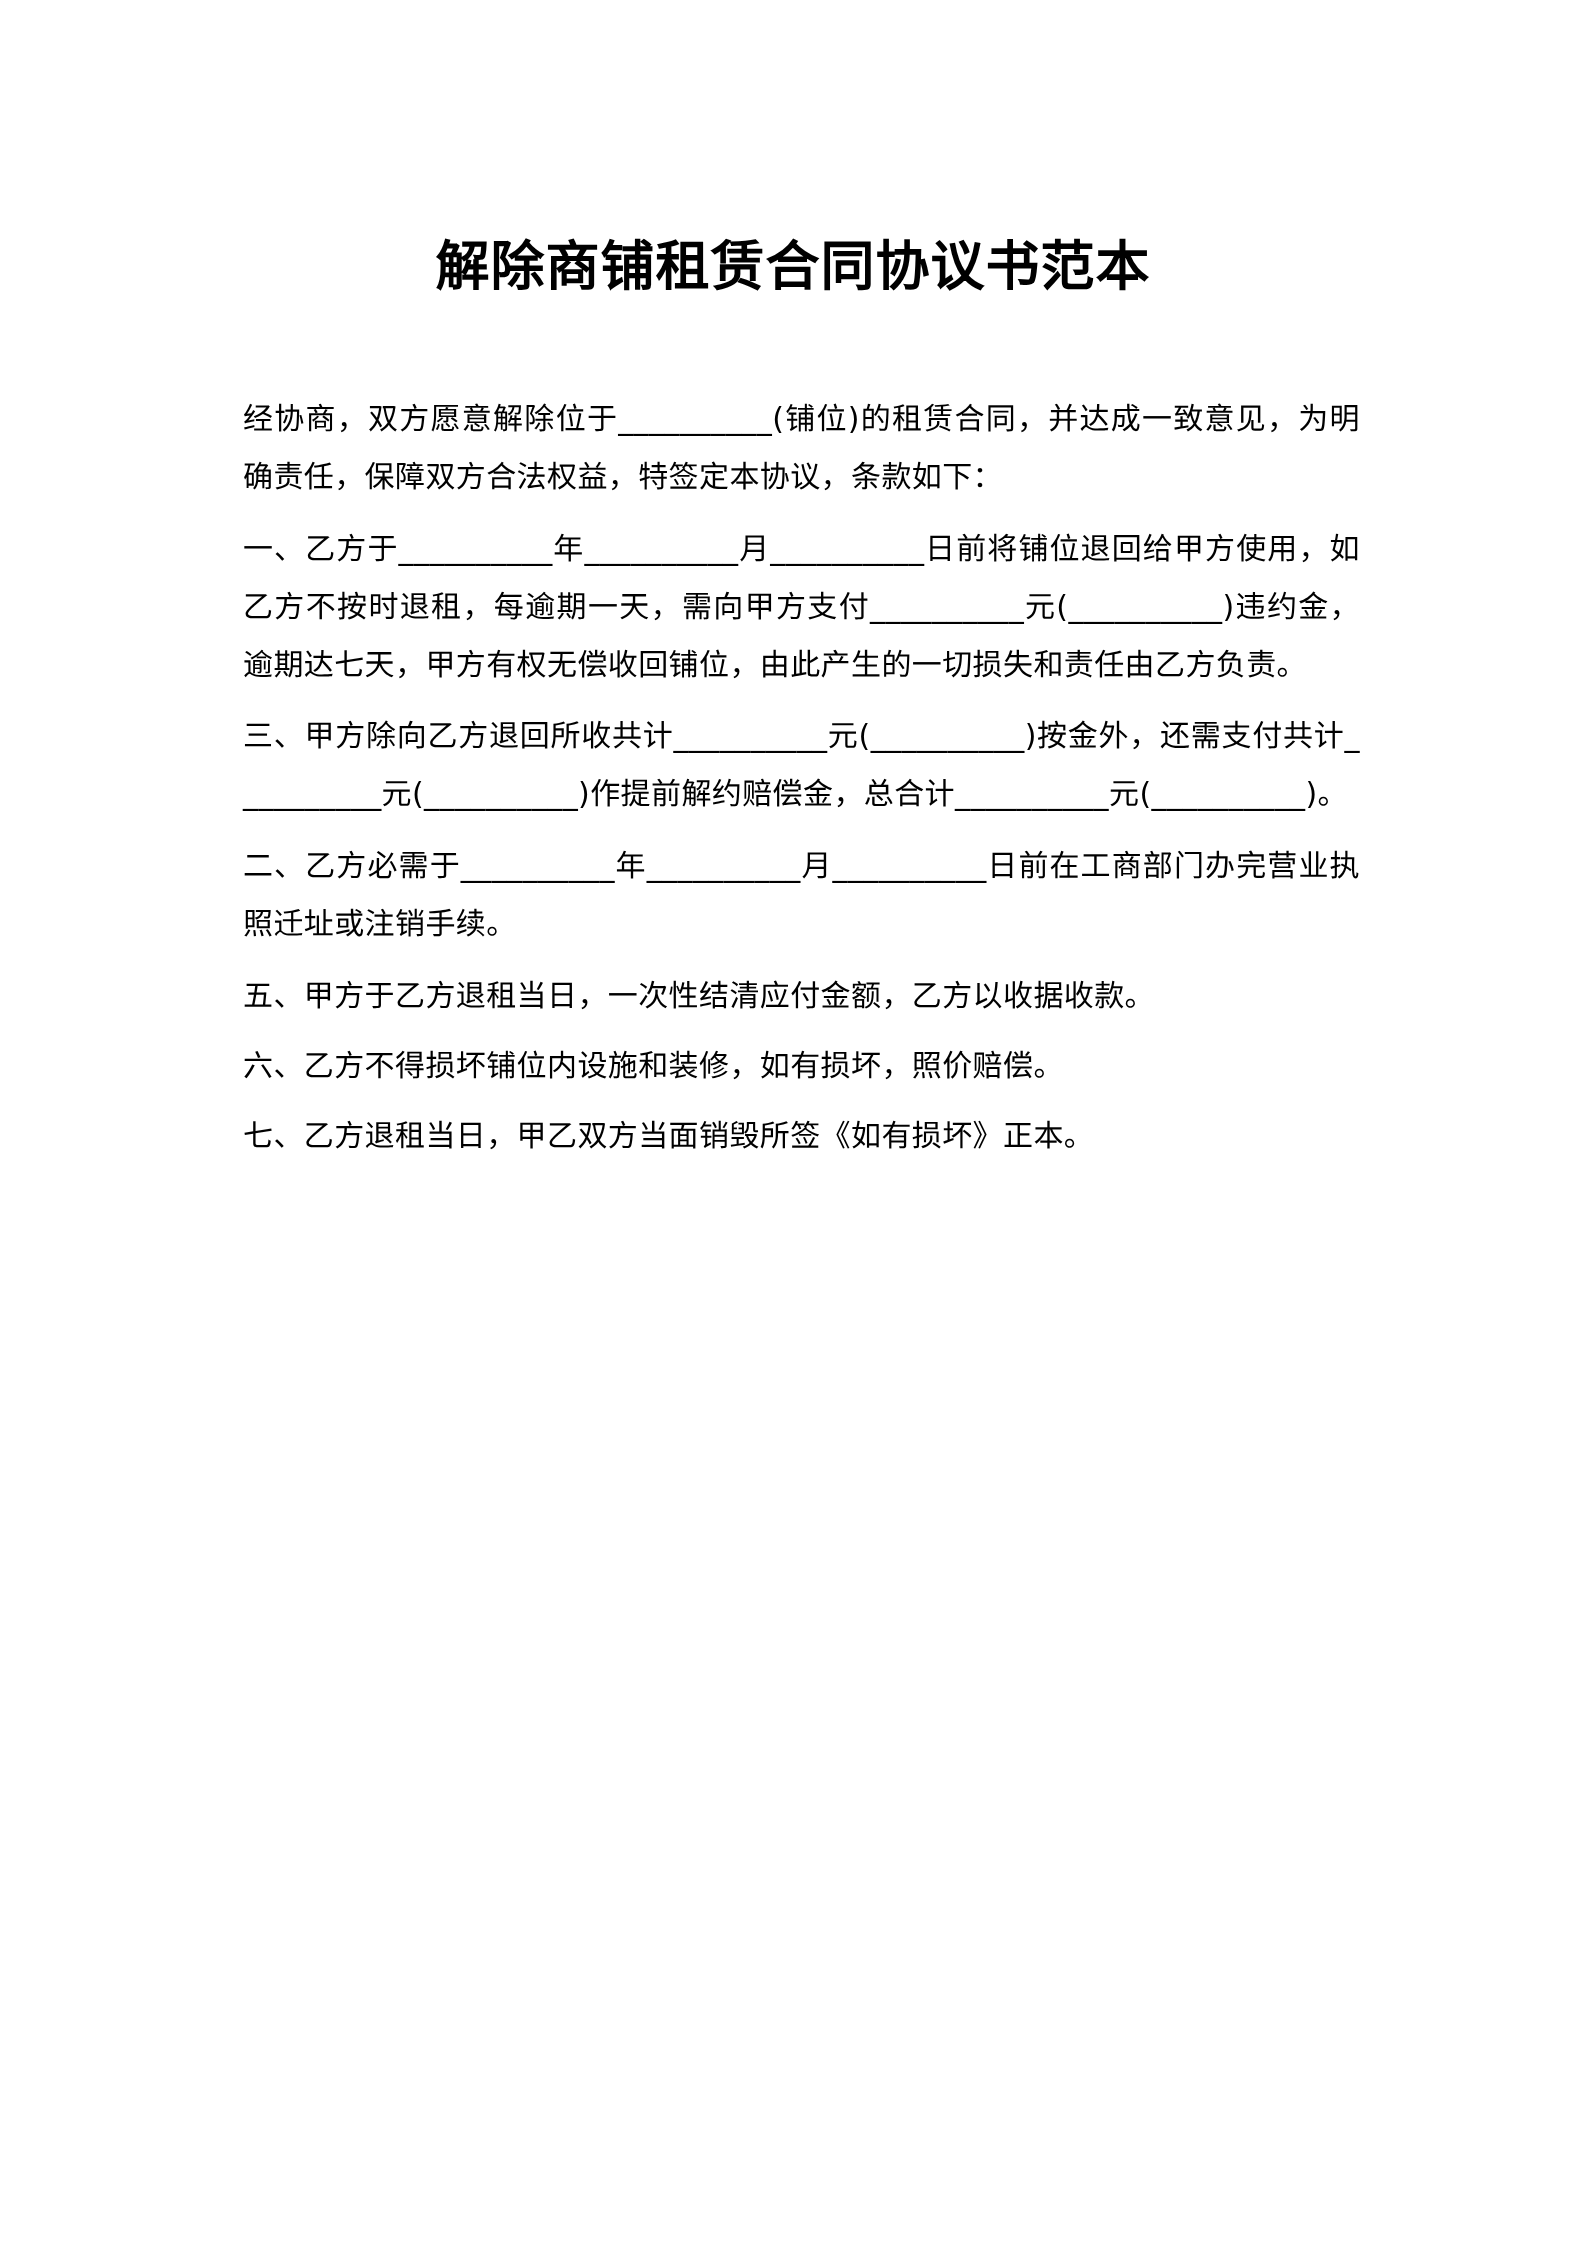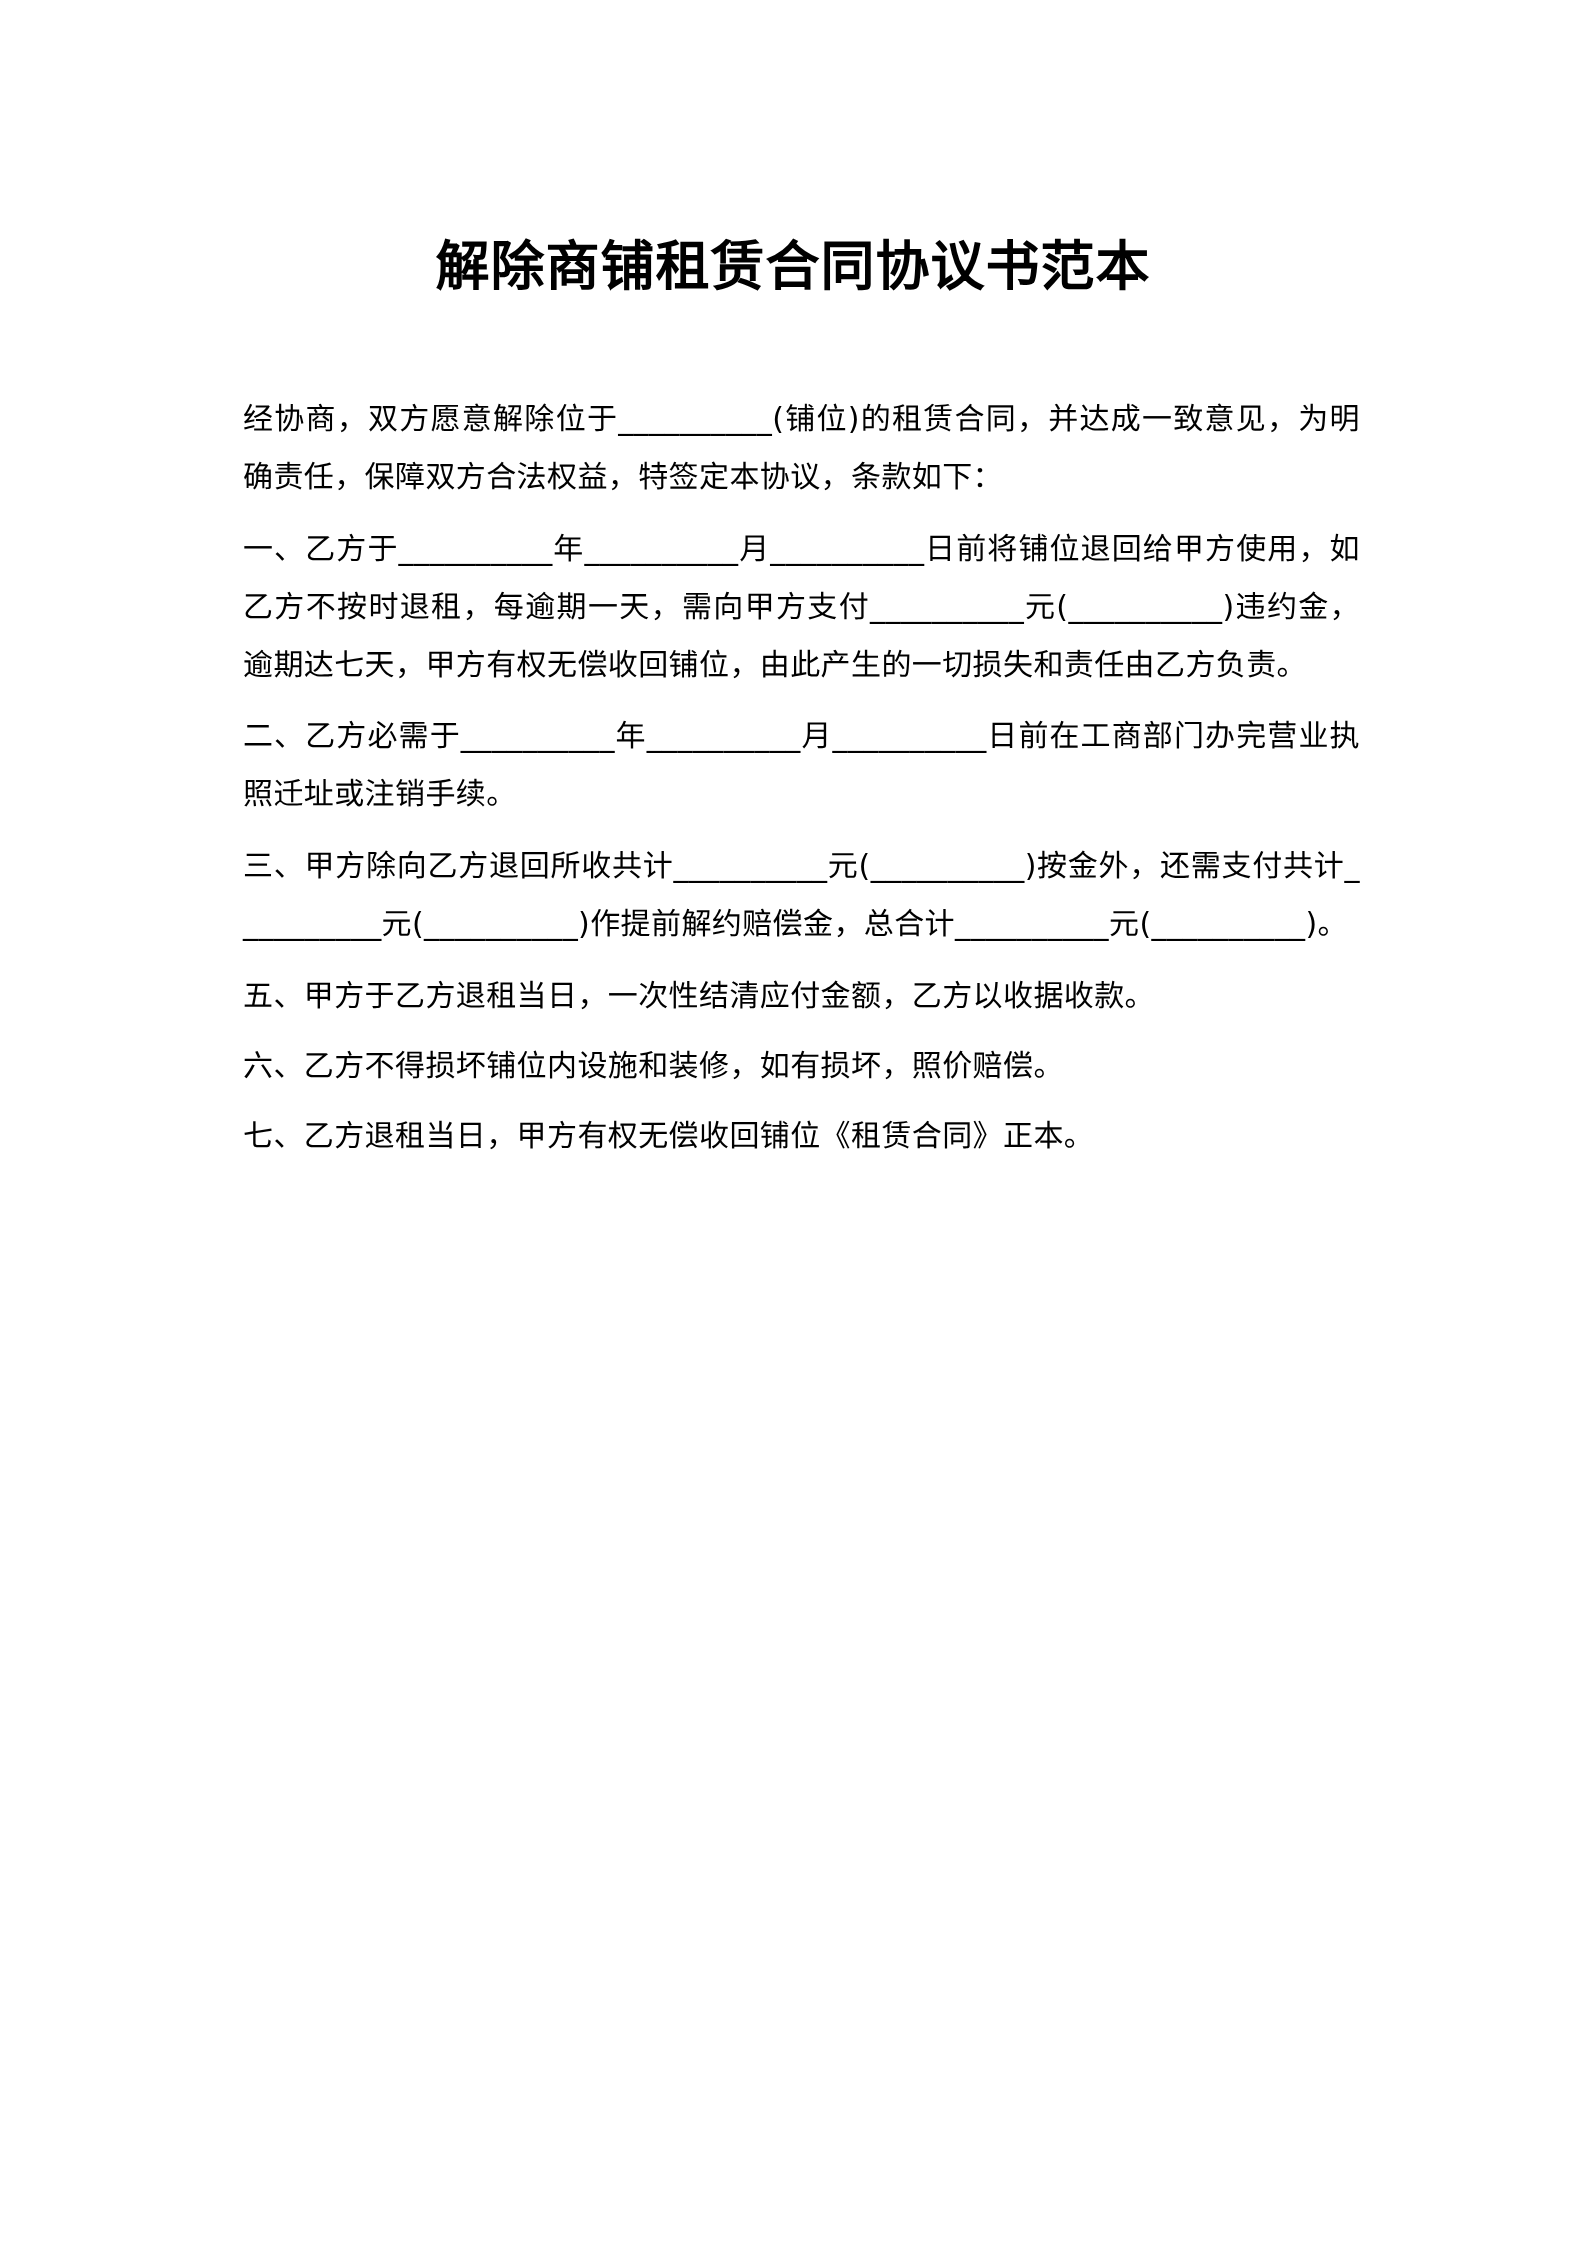--- a/index.html
+++ b/index.html
@@ -52,20 +52,20 @@
 </head>
 <body>
 
 <div class="page">
 
   <h1 class="doc-title">解除商铺租赁合同协议书范本</h1>
 
   <div class="body-block">
     <p class="para">经协商，双方愿意解除位于__________(铺位)的租赁合同，并达成一致意见，为明确责任，保障双方合法权益，特签定本协议，条款如下：</p>
     <p class="para">一、乙方于__________年__________月__________日前将铺位退回给甲方使用，如乙方不按时退租，每逾期一天，需向甲方支付__________元(__________)违约金，逾期达七天，甲方有权无偿收回铺位，由此产生的一切损失和责任由乙方负责。</p>
+    <p class="para">三、甲方除向乙方退回所收共计__________元(__________)按金外，还需支付共计__________元(__________)作提前解约赔偿金，总合计__________元(__________)。</p>
     <p class="para">二、乙方必需于__________年__________月__________日前在工商部门办完营业执照迁址或注销手续。</p>
-    <p class="para">三、甲方除向乙方退回所收共计__________元(__________)按金外，还需支付共计__________元(__________)作提前解约赔偿金，总合计__________元(__________)。</p>
     <p class="para tight">五、甲方于乙方退租当日，一次性结清应付金额，乙方以收据收款。</p>
     <p class="para tight">六、乙方不得损坏铺位内设施和装修，如有损坏，照价赔偿。</p>
-    <p class="para tight">七、乙方退租当日，甲方有权无偿收回铺位《租赁合同》正本。</p>
+    <p class="para tight">七、乙方退租当日，甲乙双方当面销毁所签《如有损坏》正本。</p>
   </div>
 
 </div>
 
 </body></html>

